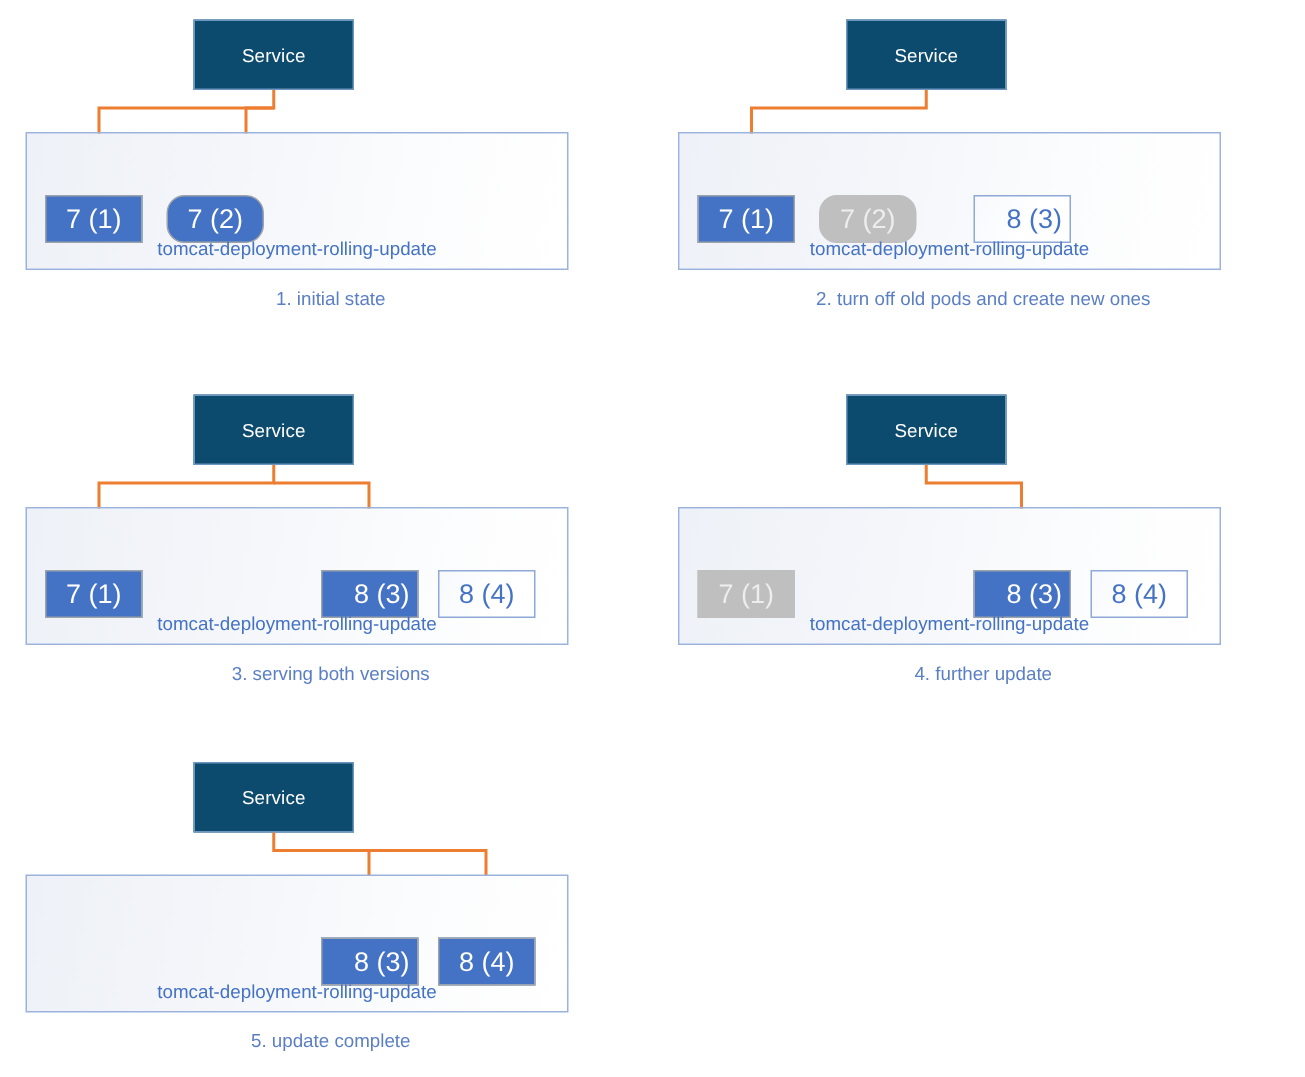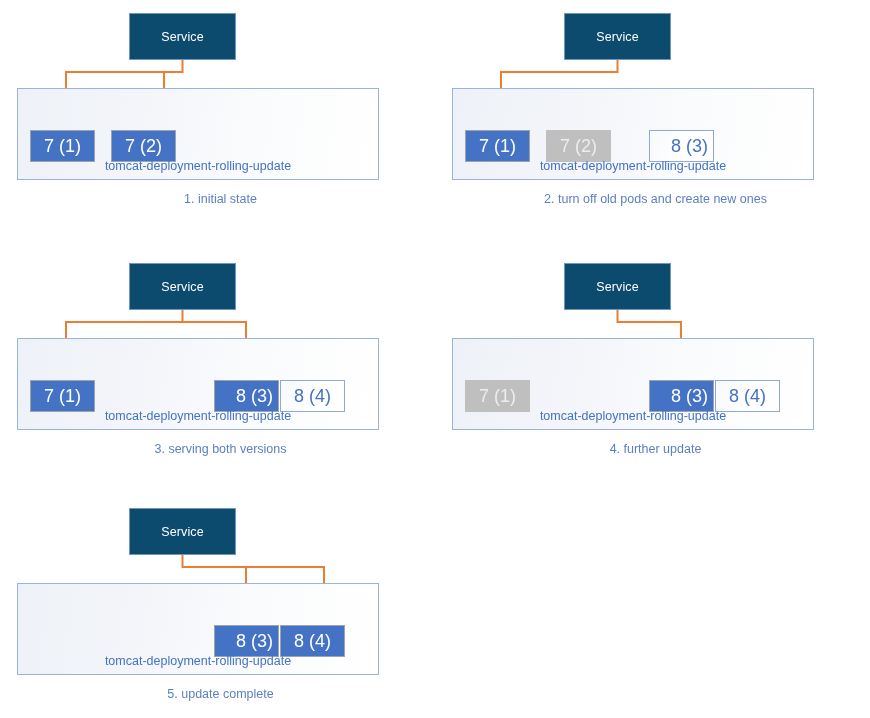--- a/index.html
+++ b/index.html
@@ -69,23 +69,23 @@
     width: 65px;
     height: 32px;
     box-sizing: border-box;
     display: flex;
     align-items: center;
     justify-content: center;
     font-size: 18px;
     margin-top: 28px;
   }
   .pod.slot1 { left: 12px; }
-  .pod.slot2 { left: 93px; }
+  .pod.slot2 { left: 93px; border-radius: 12px; }
   .pod.slot3 { left: 196px; padding-left: 16px; }
-  .pod.slot4 { left: 262px; text-align: right; }
+  .pod.slot4 { left: 274px; text-align: right; }
 
   .pod.active {
     background: #4472C4;
     border: 1px solid #9DA3AA;
     color: #ffffff;
   }
   .pod.terminating {
     background: #BFBFBF;
     border: 1px solid #BFBFBF;
     color: #EDEDED;

